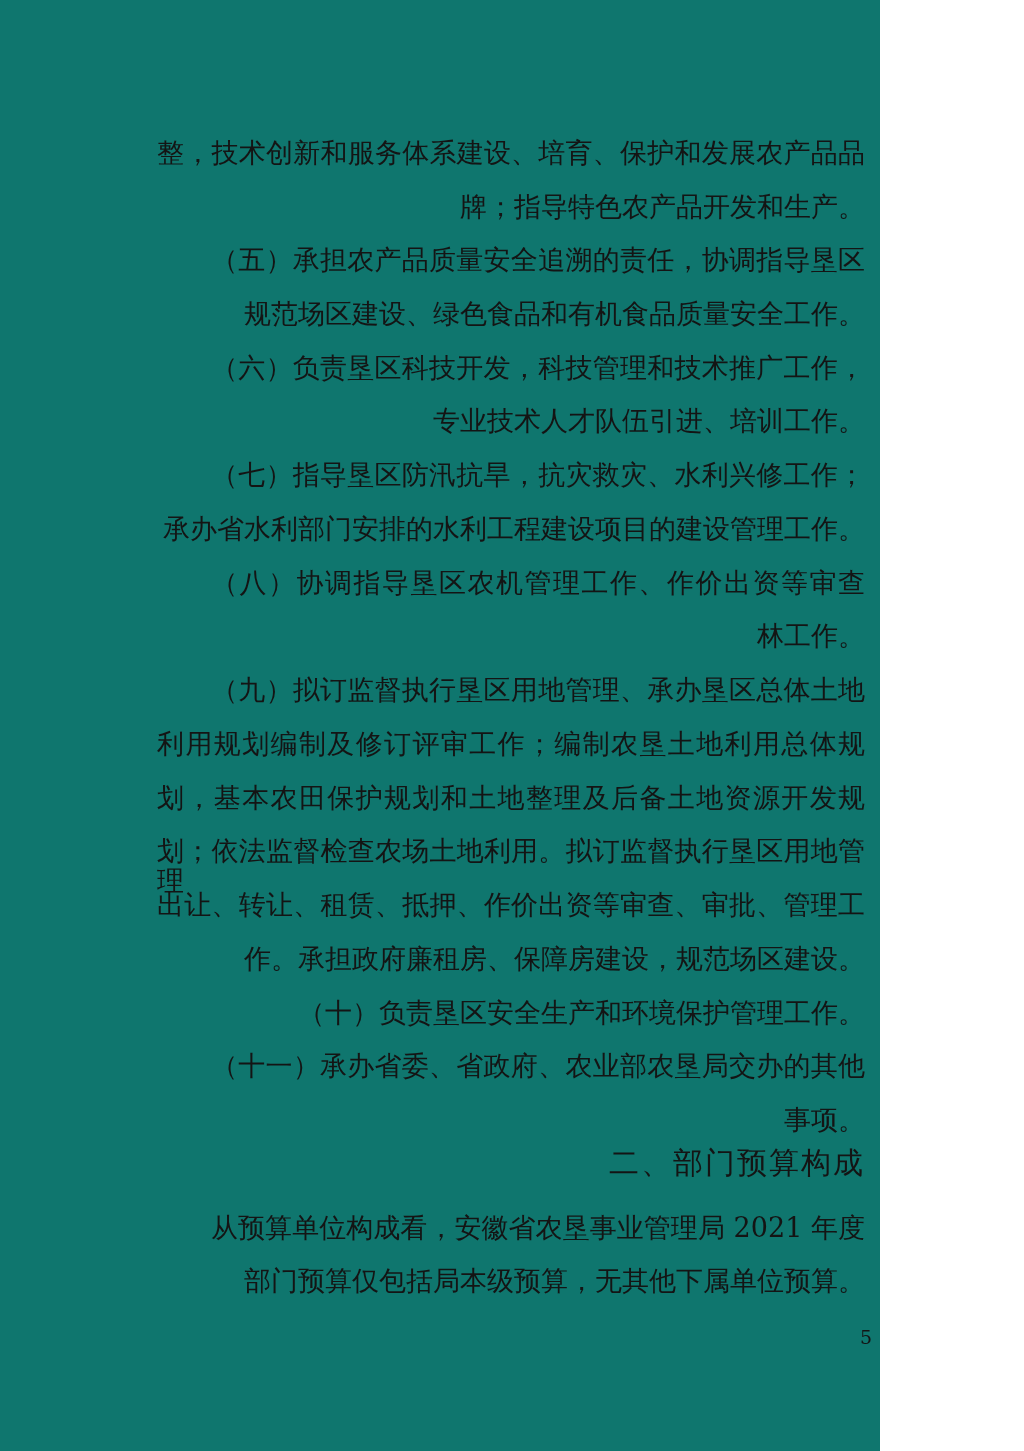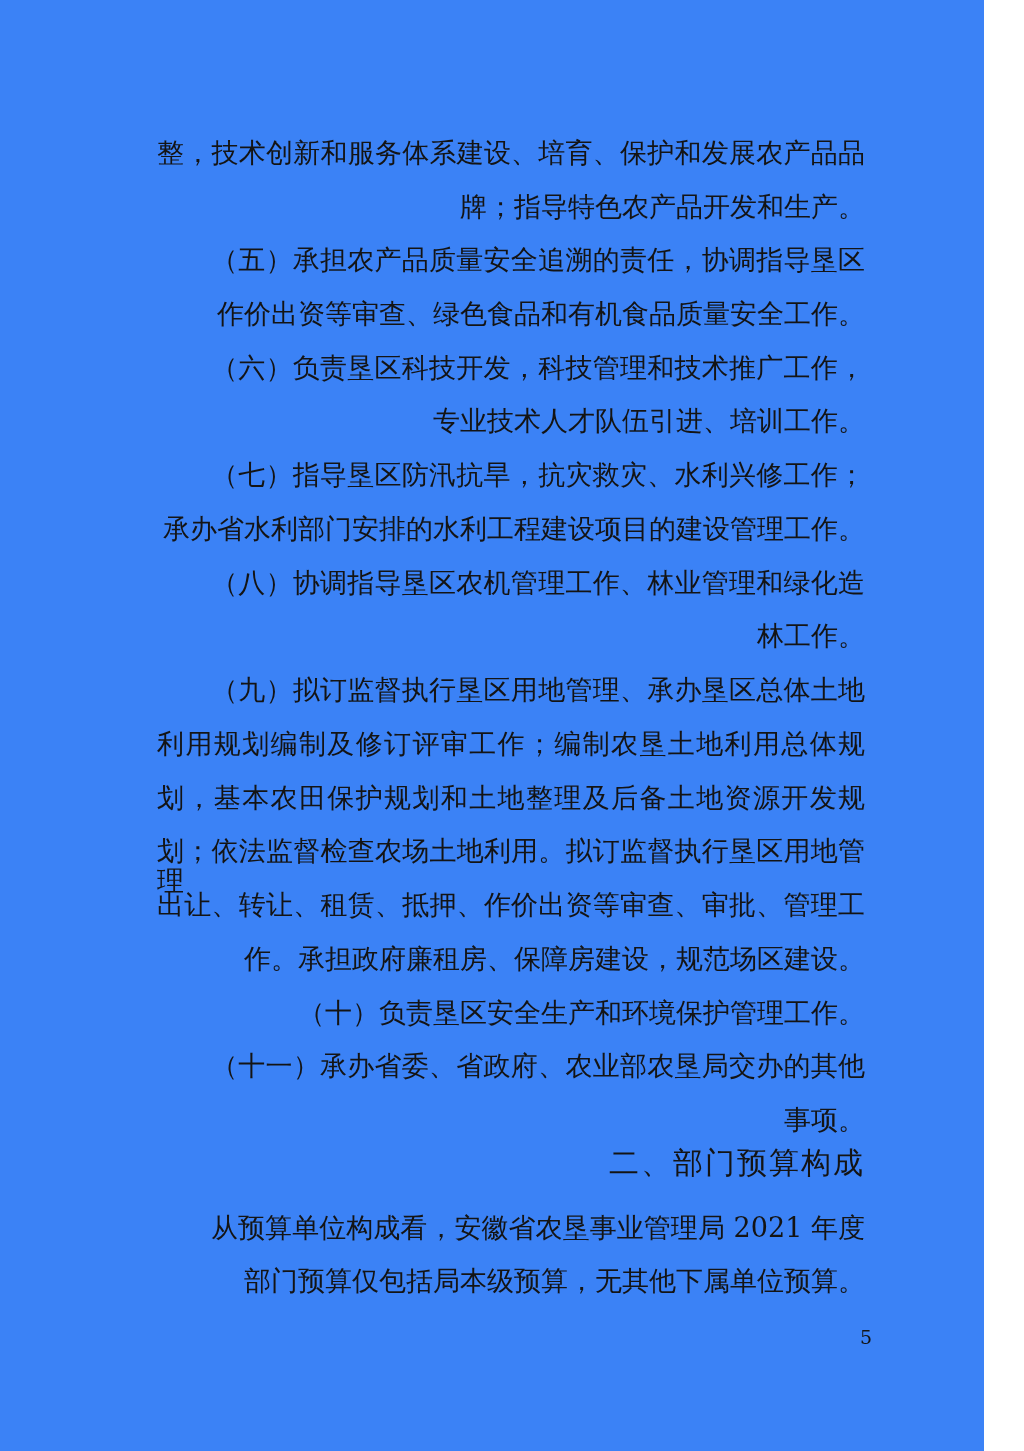--- a/index.html
+++ b/index.html
@@ -2,23 +2,23 @@
 <html lang="zh"><head>
 <meta charset="utf-8">
 <style>
   html, body {
     margin: 0;
     padding: 0;
     background: #ffffff;
   }
   .page {
     position: relative;
-    width: 984px;
+    width: 880px;
     height: 1451px;
-    background: #3b82f6;
+    background: #0f766e;
     overflow: hidden;
     font-family: "DejaVu Serif", "Liberation Serif", serif;
     color: #141414;
   }
   .textblock {
     position: absolute;
     left: 157px;
     width: 708px;
   }
   .line {
@@ -57,26 +57,26 @@
   }
 </style>
 </head>
 <body>
 
 <div class="page">
   <div class="textblock">
     <div class="line fill" style="top:138px">整，技术创新和服务体系建设、培育、保护和发展农产品品</div>
     <div class="line" style="top:192px">牌；指导特色农产品开发和生产。</div>
     <div class="line fill indent" style="top:245px">（五）承担农产品质量安全追溯的责任，协调指导垦区</div>
-    <div class="line" style="top:299px">作价出资等审查、绿色食品和有机食品质量安全工作。</div>
+    <div class="line" style="top:299px">规范场区建设、绿色食品和有机食品质量安全工作。</div>
     <div class="line fill indent" style="top:353px">（六）负责垦区科技开发，科技管理和技术推广工作，</div>
     <div class="line" style="top:406px">专业技术人才队伍引进、培训工作。</div>
     <div class="line fill indent" style="top:460px">（七）指导垦区防汛抗旱，抗灾救灾、水利兴修工作；</div>
     <div class="line" style="top:514px">承办省水利部门安排的水利工程建设项目的建设管理工作。</div>
-    <div class="line fill indent" style="top:568px">（八）协调指导垦区农机管理工作、林业管理和绿化造</div>
+    <div class="line fill indent" style="top:568px">（八）协调指导垦区农机管理工作、作价出资等审查</div>
     <div class="line" style="top:621px">林工作。</div>
     <div class="line fill indent" style="top:675px">（九）拟订监督执行垦区用地管理、承办垦区总体土地</div>
     <div class="line fill" style="top:729px">利用规划编制及修订评审工作；编制农垦土地利用总体规</div>
     <div class="line fill" style="top:783px">划，基本农田保护规划和土地整理及后备土地资源开发规</div>
     <div class="line fill" style="top:836px">划；依法监督检查农场土地利用。拟订监督执行垦区用地管理</div>
     <div class="line fill" style="top:890px">出让、转让、租赁、抵押、作价出资等审查、审批、管理工</div>
     <div class="line" style="top:944px">作。承担政府廉租房、保障房建设，规范场区建设。</div>
     <div class="line indent" style="top:998px">（十）负责垦区安全生产和环境保护管理工作。</div>
     <div class="line fill indent" style="top:1051px">（十一）承办省委、省政府、农业部农垦局交办的其他</div>
     <div class="line" style="top:1105px">事项。</div>

